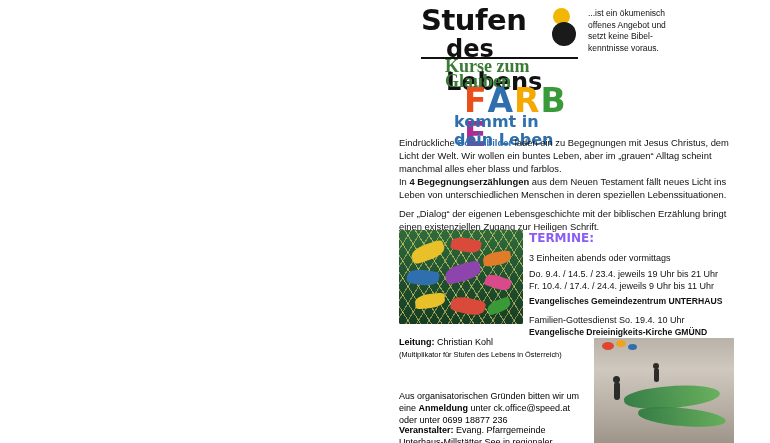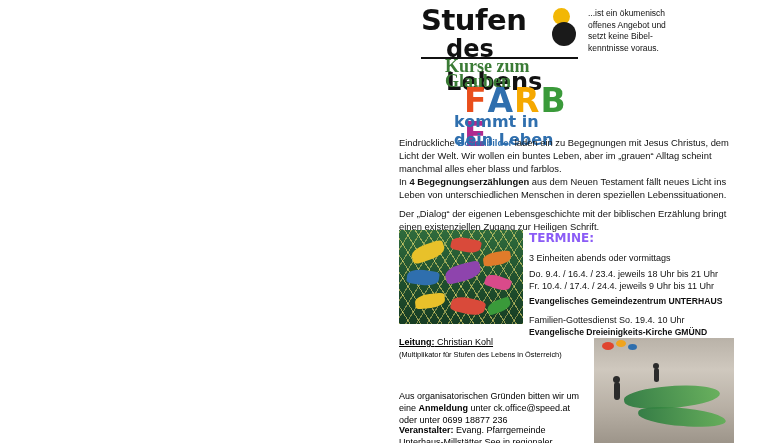--- a/index.html
+++ b/index.html
@@ -171,21 +171,21 @@
     line-height: 12px;
     color: #111111;
   }
   .t1 { top: 252px; }
   .t2 { top: 268px; }
   .t3 { top: 280px; }
   .t4 { top: 295px; font-weight: bold; font-size: 8.6px; }
   .t5 { top: 314px; }
   .t6 { top: 326px; font-weight: bold; font-size: 8.6px; }
   
-  .l1 { position:absolute; left:203px; top:336px; width:190px; font-size:9px; line-height:12px;text-decoration:underline; }
+  .l1 { position:absolute; left:203px; top:336px; width:190px; font-size:9px; line-height:12px; }
   .l2 { position:absolute; left:203px; top:350px; width:190px; font-size:7.4px; line-height:10px; }
   .l3 { position:absolute; left:203px; top:371px; width:190px; font-size:9px; line-height:12px; }
   .l4 { position:absolute; left:203px; top:390px; width:190px; font-size:9px; line-height:12px; }
   .l5 { position:absolute; left:203px; top:424px; width:190px; font-size:9px; line-height:12px; }
   
   .beach {
     position: absolute;
     left: 398px;
     top: 338px;
     width: 140px;
@@ -249,21 +249,21 @@
       <div class="fish" style="left:8px;   top:40px; width:32px; height:15px; background:#2f6fae; transform:rotate(8deg);"></div>
       <div class="fish" style="left:46px;  top:34px; width:36px; height:17px; background:#8e44ad; transform:rotate(-14deg);"></div>
       <div class="fish" style="left:86px;  top:46px; width:26px; height:13px; background:#d94a8a; transform:rotate(20deg);"></div>
       <div class="fish" style="left:16px;  top:64px; width:30px; height:14px; background:#e8c12a; transform:rotate(-6deg);"></div>
       <div class="fish" style="left:52px;  top:68px; width:34px; height:16px; background:#d94a3a; transform:rotate(14deg);"></div>
       <div class="fish" style="left:88px;  top:70px; width:24px; height:12px; background:#3a9a3a; transform:rotate(-20deg);"></div>
     </div>
 
     <div class="termine-title">TERMINE:</div>
     <div class="tline t1">3 Einheiten abends oder vormittags</div>
-    <div class="tline t2">Do. 9.4. / 16.4. / 23.4. jeweils 18 Uhr bis 21 Uhr</div>
+    <div class="tline t2">Do. 9.4. / 14.5. / 23.4. jeweils 19 Uhr bis 21 Uhr</div>
     <div class="tline t3">Fr. 10.4. / 17.4. / 24.4. jeweils 9 Uhr bis 11 Uhr</div>
     <div class="tline t4">Evangelisches Gemeindezentrum UNTERHAUS</div>
     <div class="tline t5">Familien-Gottesdienst So. 19.4. 10 Uhr</div>
     <div class="tline t6">Evangelische Dreieinigkeits-Kirche GMÜND</div>
 
     <div class="l1">
       <span class="bold">Leitung:</span><span> Christian Kohl</span>
     </div>
     <div class="l2">(Multiplikator für Stufen des Lebens in Österreich)</div>
     <div class="l4">

